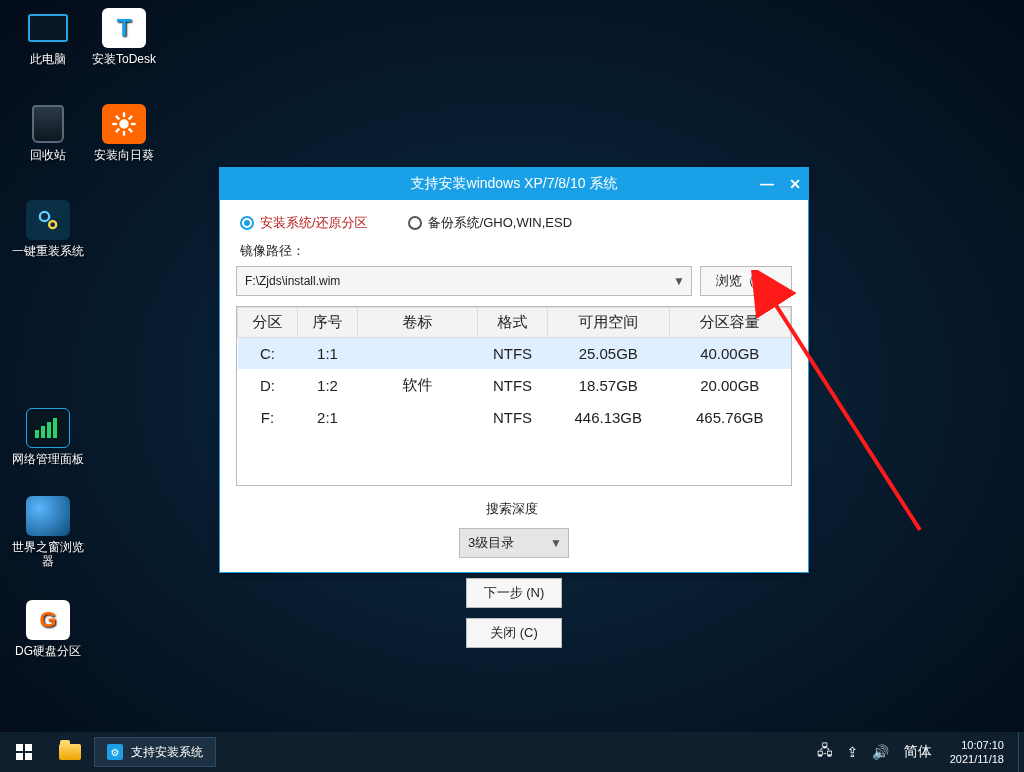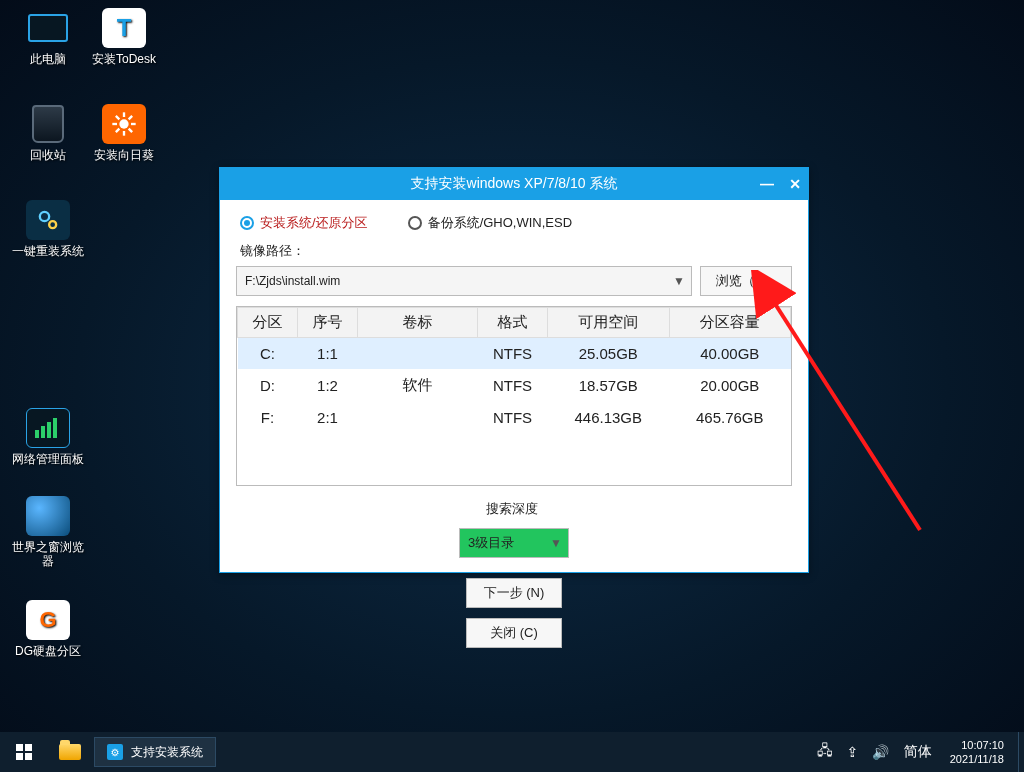--- a/index.html
+++ b/index.html
@@ -58,21 +58,21 @@
 
   .grid { border:1px solid #bbb; height:180px; }
   .grid table { width:100%; border-collapse: collapse; font-size:15px; }
   .grid th { background:#f3f3f3; border:1px solid #ddd; padding:5px 6px; font-weight:normal; }
   .grid td { padding:7px 6px; text-align:center; }
   .grid tr.selrow td { background:#dfefff; }
 
   .bottom-row { display:flex; align-items:center; margin-top: 14px; gap:10px;flex-direction:column; }
   .depth-label { margin-right:4px; }
   .select {
-    width:110px; height:16px; border:1px solid #bbb; display:flex; align-items:center; padding:14px 8px; position:relative; background:#22c55e;
+    width:110px; height:16px; border:1px solid #bbb; display:flex; align-items:center; padding:14px 8px; position:relative; background:#e5e5e5;
   }
   .select .arrow { position:absolute; right:6px; color:#555; font-size:12px; }
   .spacer { flex:1; }
   .btn {
     width:96px; height:30px; border:1px solid #bbb; background:#f7f7f7; display:flex; align-items:center; justify-content:center;
     cursor:pointer; font-size:13px;
   }
 
   .footer-note {
     margin-top: 10px; padding-top:8px; border-top:1px solid #ddd;

